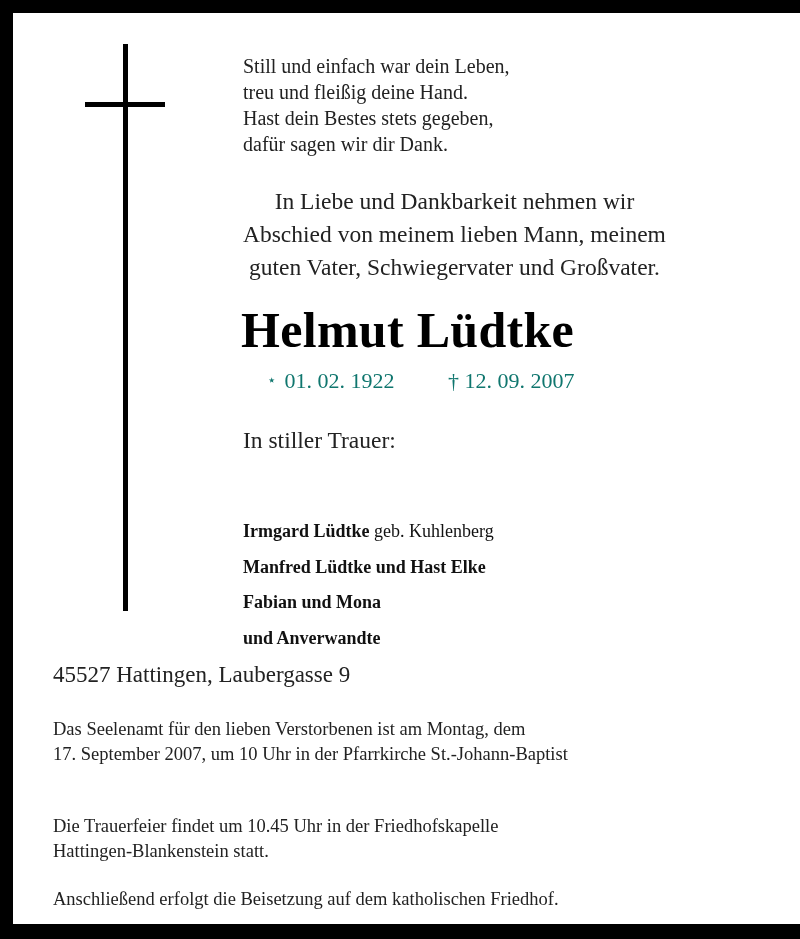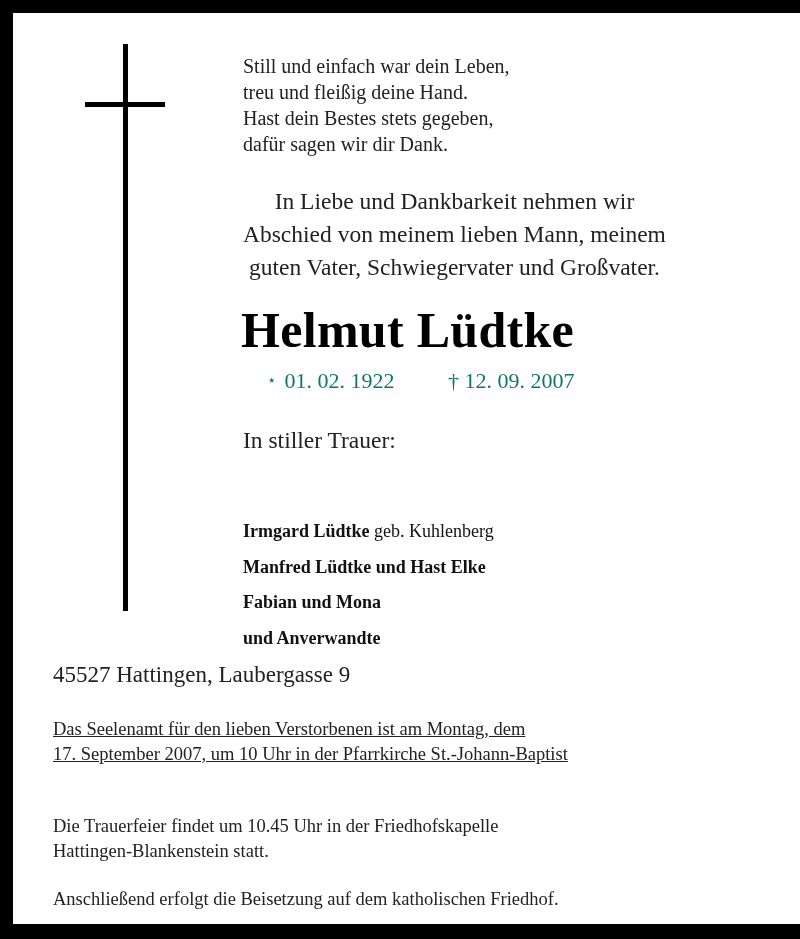--- a/index.html
+++ b/index.html
@@ -22,21 +22,21 @@
   .intro { left: 230px; top: 172px; font-size: 23.5px; line-height: 33px; color: #222; text-align: center; }
   .name { left: 228px; top: 282px; font-size: 50px; font-weight: bold; line-height: 70px; color: #000; letter-spacing: 0.3px; }
   .dates { left: 242px; top: 353px; font-size: 22px; line-height: 28px; color: #0f766e; margin-left: 12px; }
   .dates .birth-star { font-size: 15px; vertical-align: 3px; margin-right: 8px; }
   .dates .death { margin-left: 48px; }
   .mourn-label { left: 230px; top: 412px; font-size: 23.5px; line-height: 30px; color: #222; }
   .mourners { left: 230px; top: 501px; font-size: 18px; line-height: 35.5px; color: #111; }
   .mourners .b { font-weight: bold; }
   .address { left: 40px; top: 647px; font-size: 23px; line-height: 30px; color: #222; }
   .para { left: 40px; font-size: 18.5px; line-height: 24.5px; color: #222; }
-  .p1 { top: 704px; text-decoration: underline; }
+  .p1 { top: 704px; }
   .p2 { top: 801px; }
   .p3 { top: 874px; }
 </style>
 </head>
 <body>
 
 <div class="card">
   <div>
     <div class="cross-v"></div>
     <div class="cross-h"></div>

